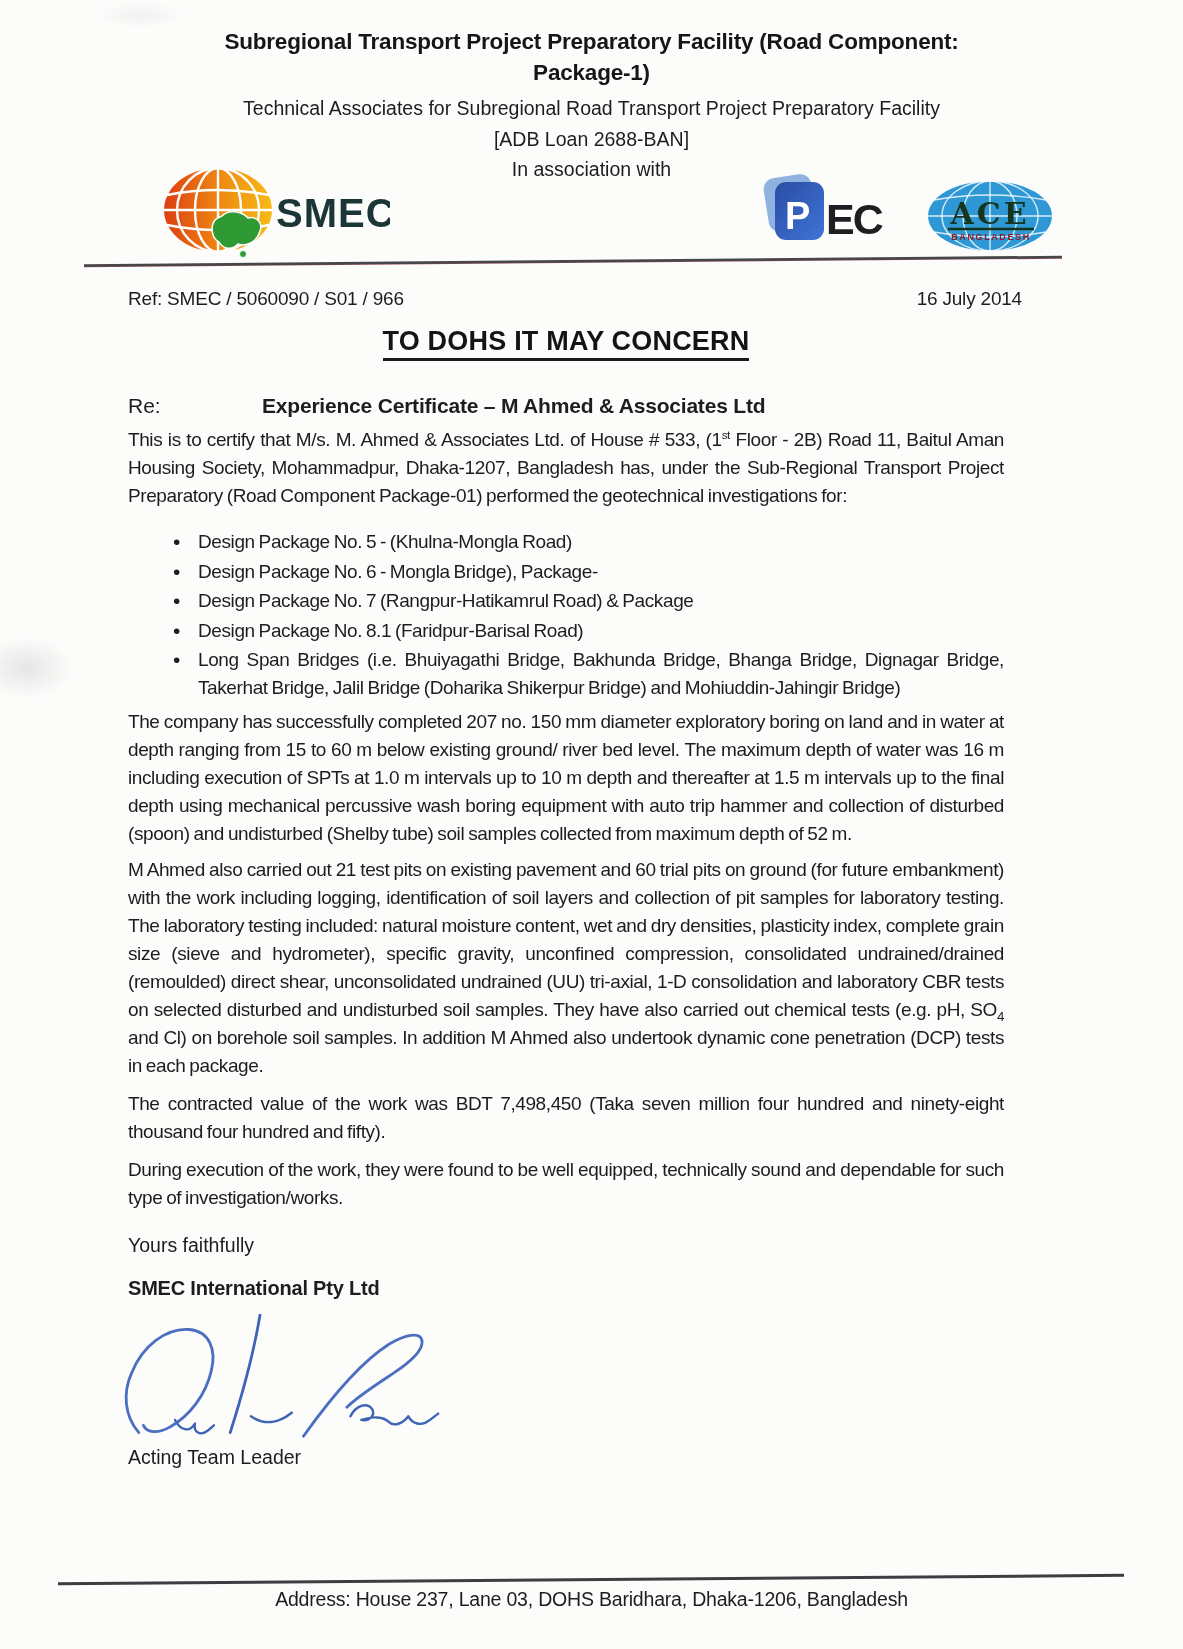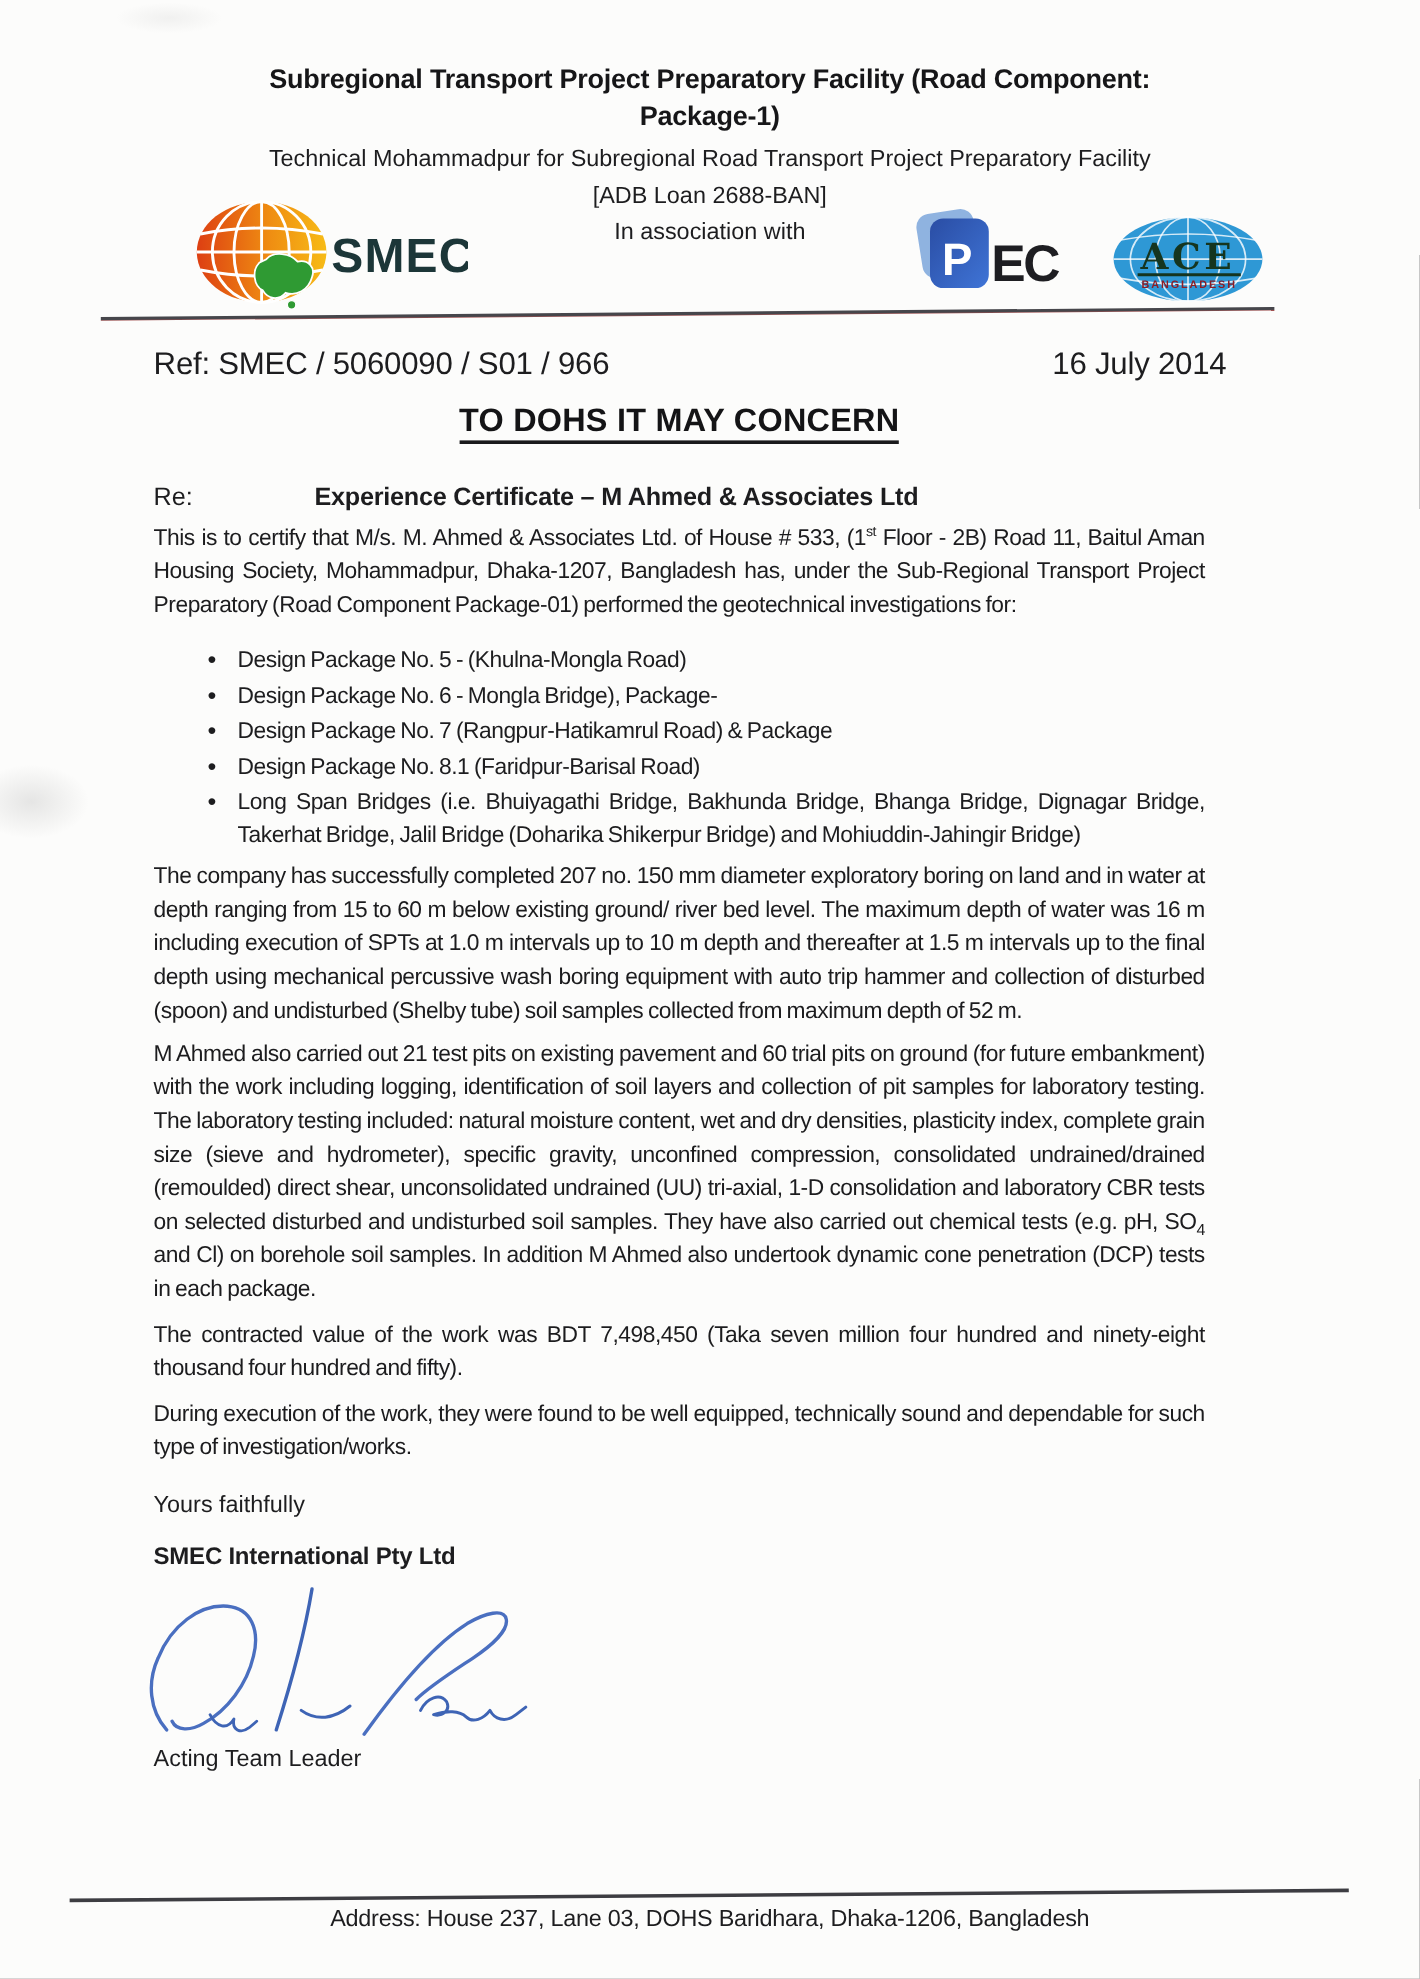--- a/index.html
+++ b/index.html
@@ -6,37 +6,37 @@
   .page {
     position:relative;
     width:1183px; height:1649px;
     margin:0 auto;
     background:#fcfcfb;
     font-family:"Liberation Sans", sans-serif;
     color:#1d1d1f;
     overflow:hidden;
   }
   
-  .letterhead { position:relative; height:262px; text-align:center; padding-top:50px; box-sizing:border-box; }
+  .letterhead { position:relative; height:262px; text-align:center; padding-top:26px; box-sizing:border-box; }
   .lh-title { font-size:22.5px; font-weight:bold; line-height:31px; color:#161618; letter-spacing:-0.2px; }
   .lh-sub   { font-size:19.5px; margin-top:9px; }
   .lh-loan  { font-size:19.5px; margin-top:8px; }
   .lh-assoc { font-size:19.5px; margin-top:7px; }
   .logo { position:absolute; }
   .logo-smec { left:160px; top:166px; }
   .logo-pec  { left:752px; top:172px; }
   .logo-ace  { left:922px; top:178px; }
   .header-rule {
     position:absolute; left:84px; top:260px; width:978px; height:3px;
     background:linear-gradient(#46464b 0%, #46464b 70%, #a05050 100%);
     transform:rotate(-0.5deg);
   }
   
   .content { margin:0 179px 0 128px; width:876px; }
-  .ref-row { display:flex; justify-content:space-between; padding-top:26px; font-size:26px; letter-spacing:-0.2px; }
+  .ref-row { display:flex; justify-content:space-between; padding-top:26px; font-size:19px; letter-spacing:-0.2px; }
   .ref-row .date { margin-right:-18px; }
   .concern-wrap { text-align:center; margin-top:16px; height:38px; }
   .concern {
     display:inline-block; margin:0;
     font-size:27px; font-weight:bold; letter-spacing:0.2px; color:#141416;
     border-bottom:3.5px solid #1a1a1c; padding-bottom:1px;
   }
   .subject-row { margin-top:30px; font-size:21px; display:flex; }
   .subject-label { width:134px; flex:0 0 134px; }
   .subject-text { font-weight:bold; letter-spacing:-0.2px; }
@@ -80,21 +80,21 @@
 <div class="page">
 
   <div class="smudge-tl"></div>
   <div class="smudge-left"></div>
 
   <div class="letterhead">
     <div class="lh-title">
       <div>Subregional Transport Project Preparatory Facility (Road Component:</div>
       <div>Package-1)</div>
     </div>
-    <div class="lh-sub">Technical Mohammadpur for Subregional Road Transport Project Preparatory Facility</div>
+    <div class="lh-sub">Technical Associates for Subregional Road Transport Project Preparatory Facility</div>
     <div class="lh-loan">[ADB Loan 2688-BAN]</div>
     <div class="lh-assoc">In association with</div>
 
     <svg class="logo logo-smec" width="230" height="96" viewBox="0 0 230 96">
       <defs>
         <linearGradient id="smecGrad" x1="0" y1="0" x2="1" y2="0">
           <stop offset="0" stop-color="#dd3f12"></stop>
           <stop offset="0.55" stop-color="#ef8c12"></stop>
           <stop offset="1" stop-color="#f7bb16"></stop>
         </linearGradient>

